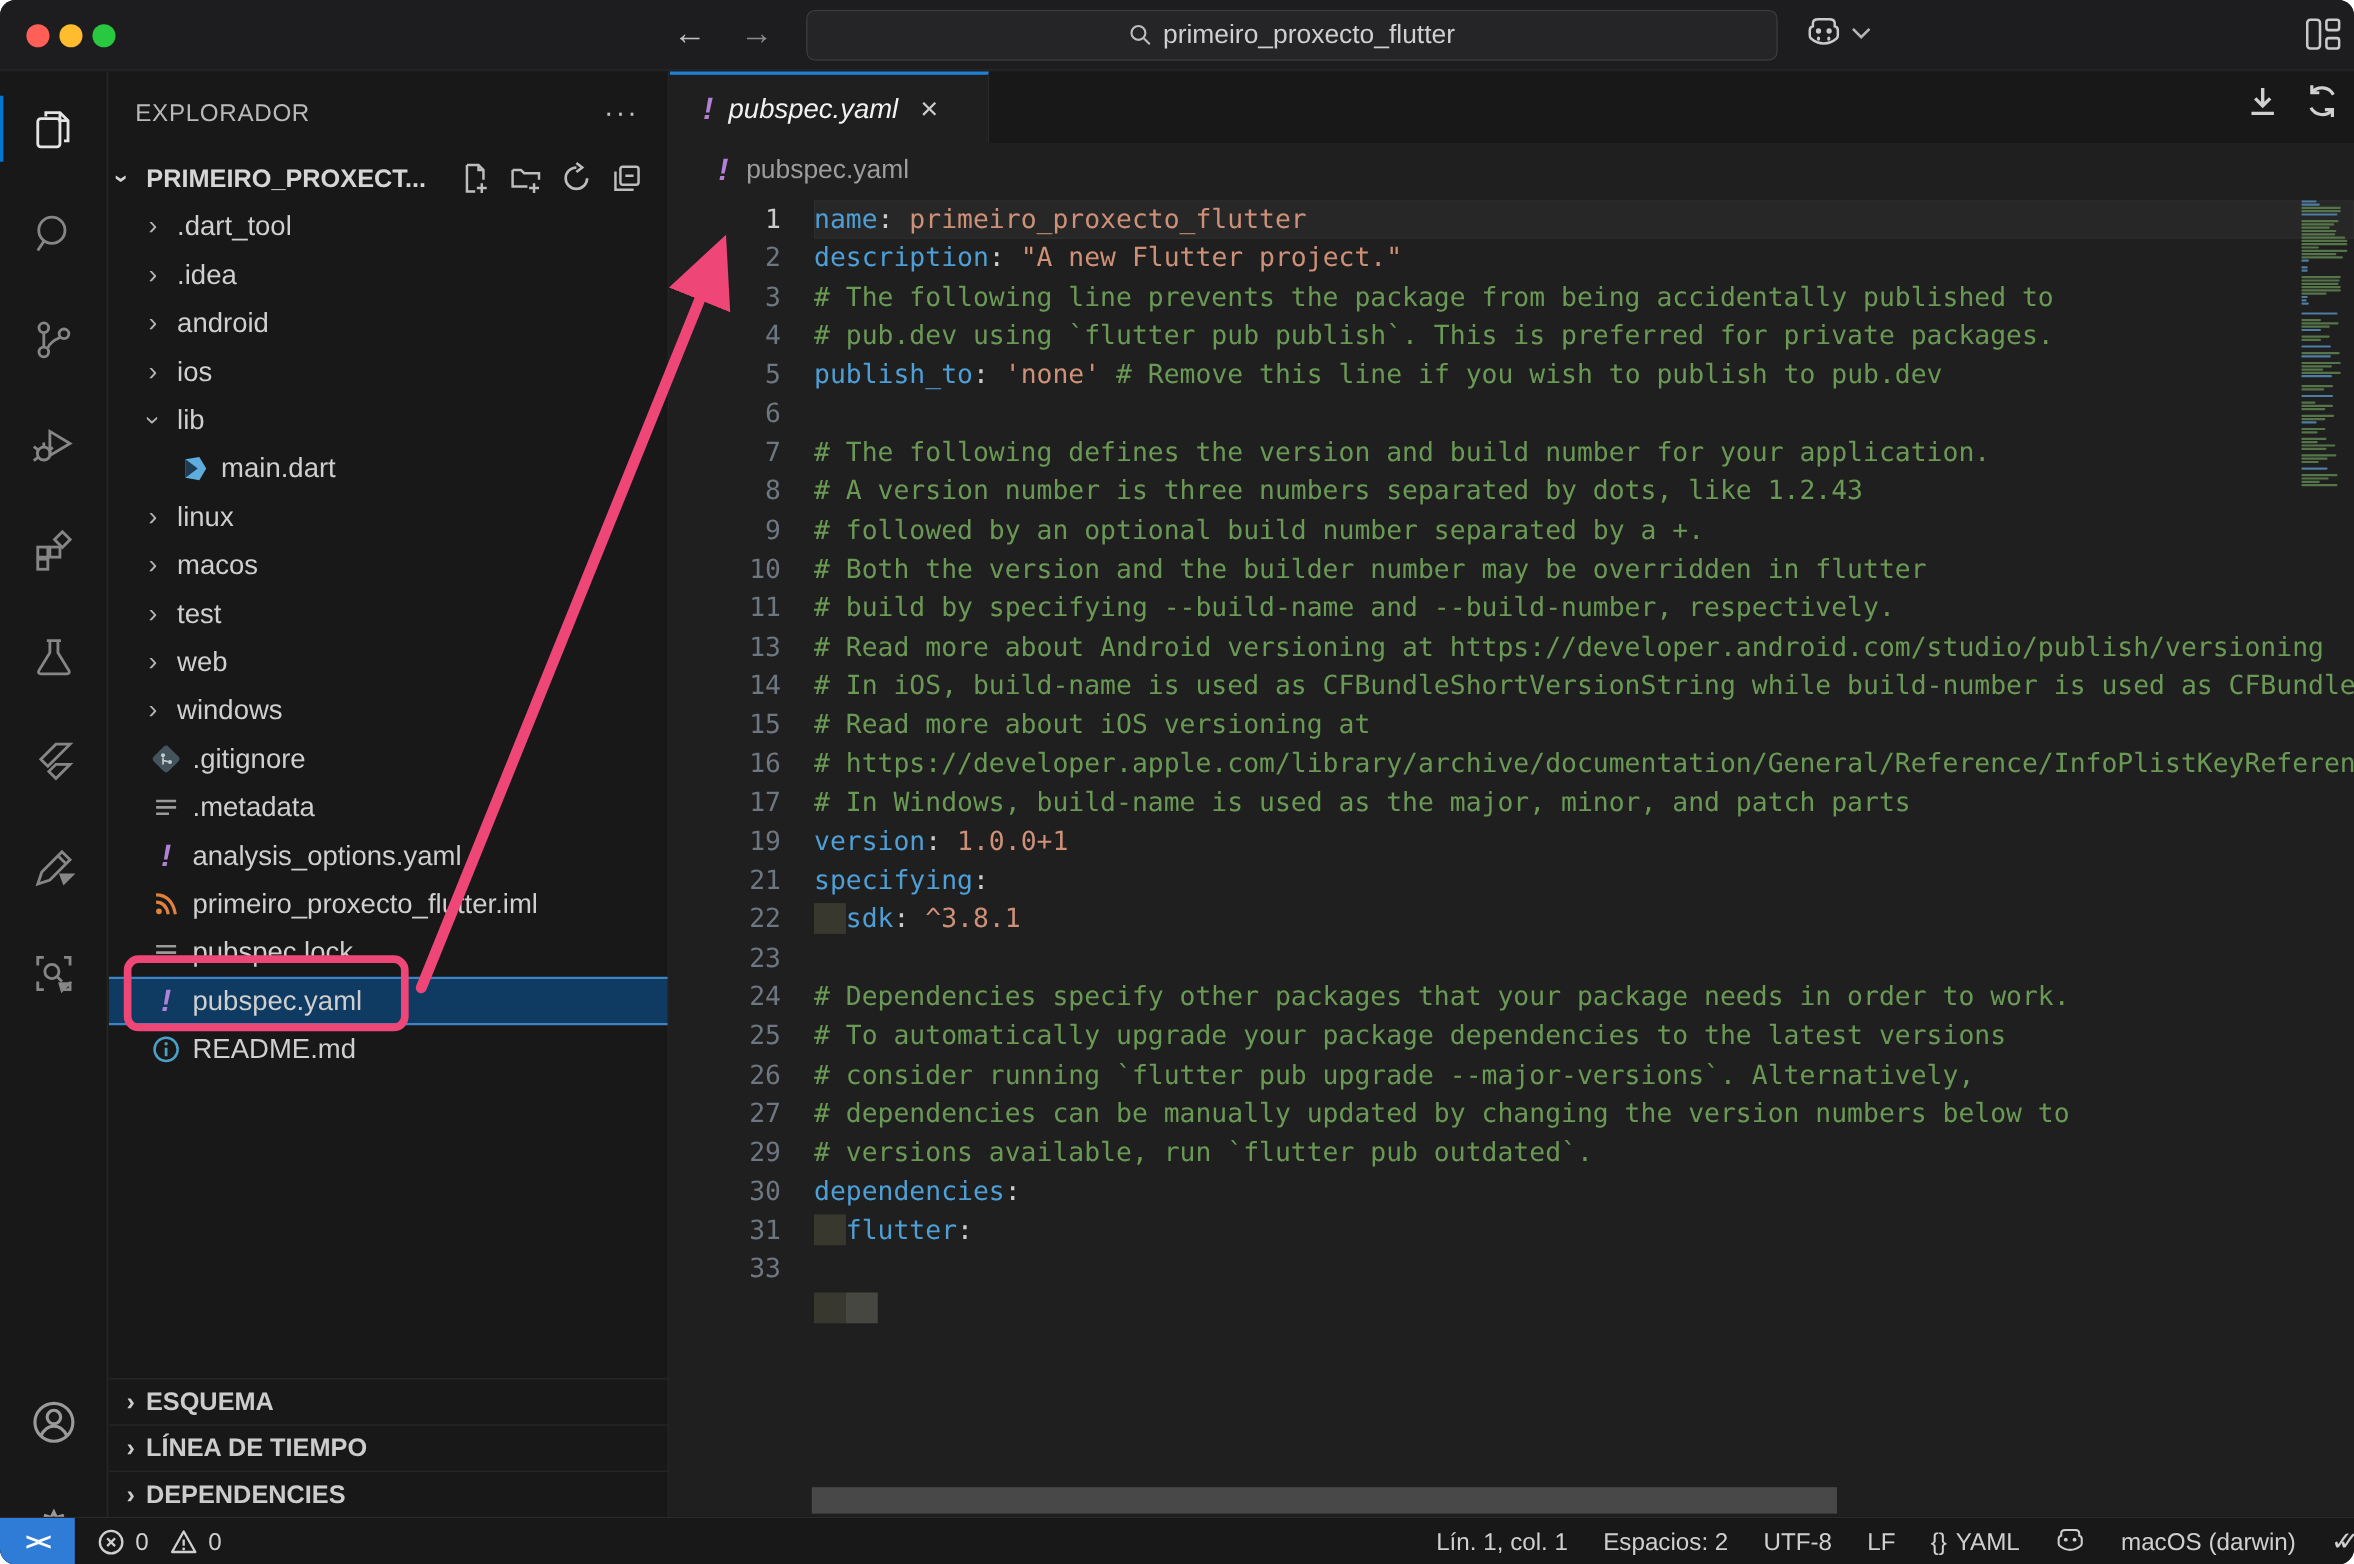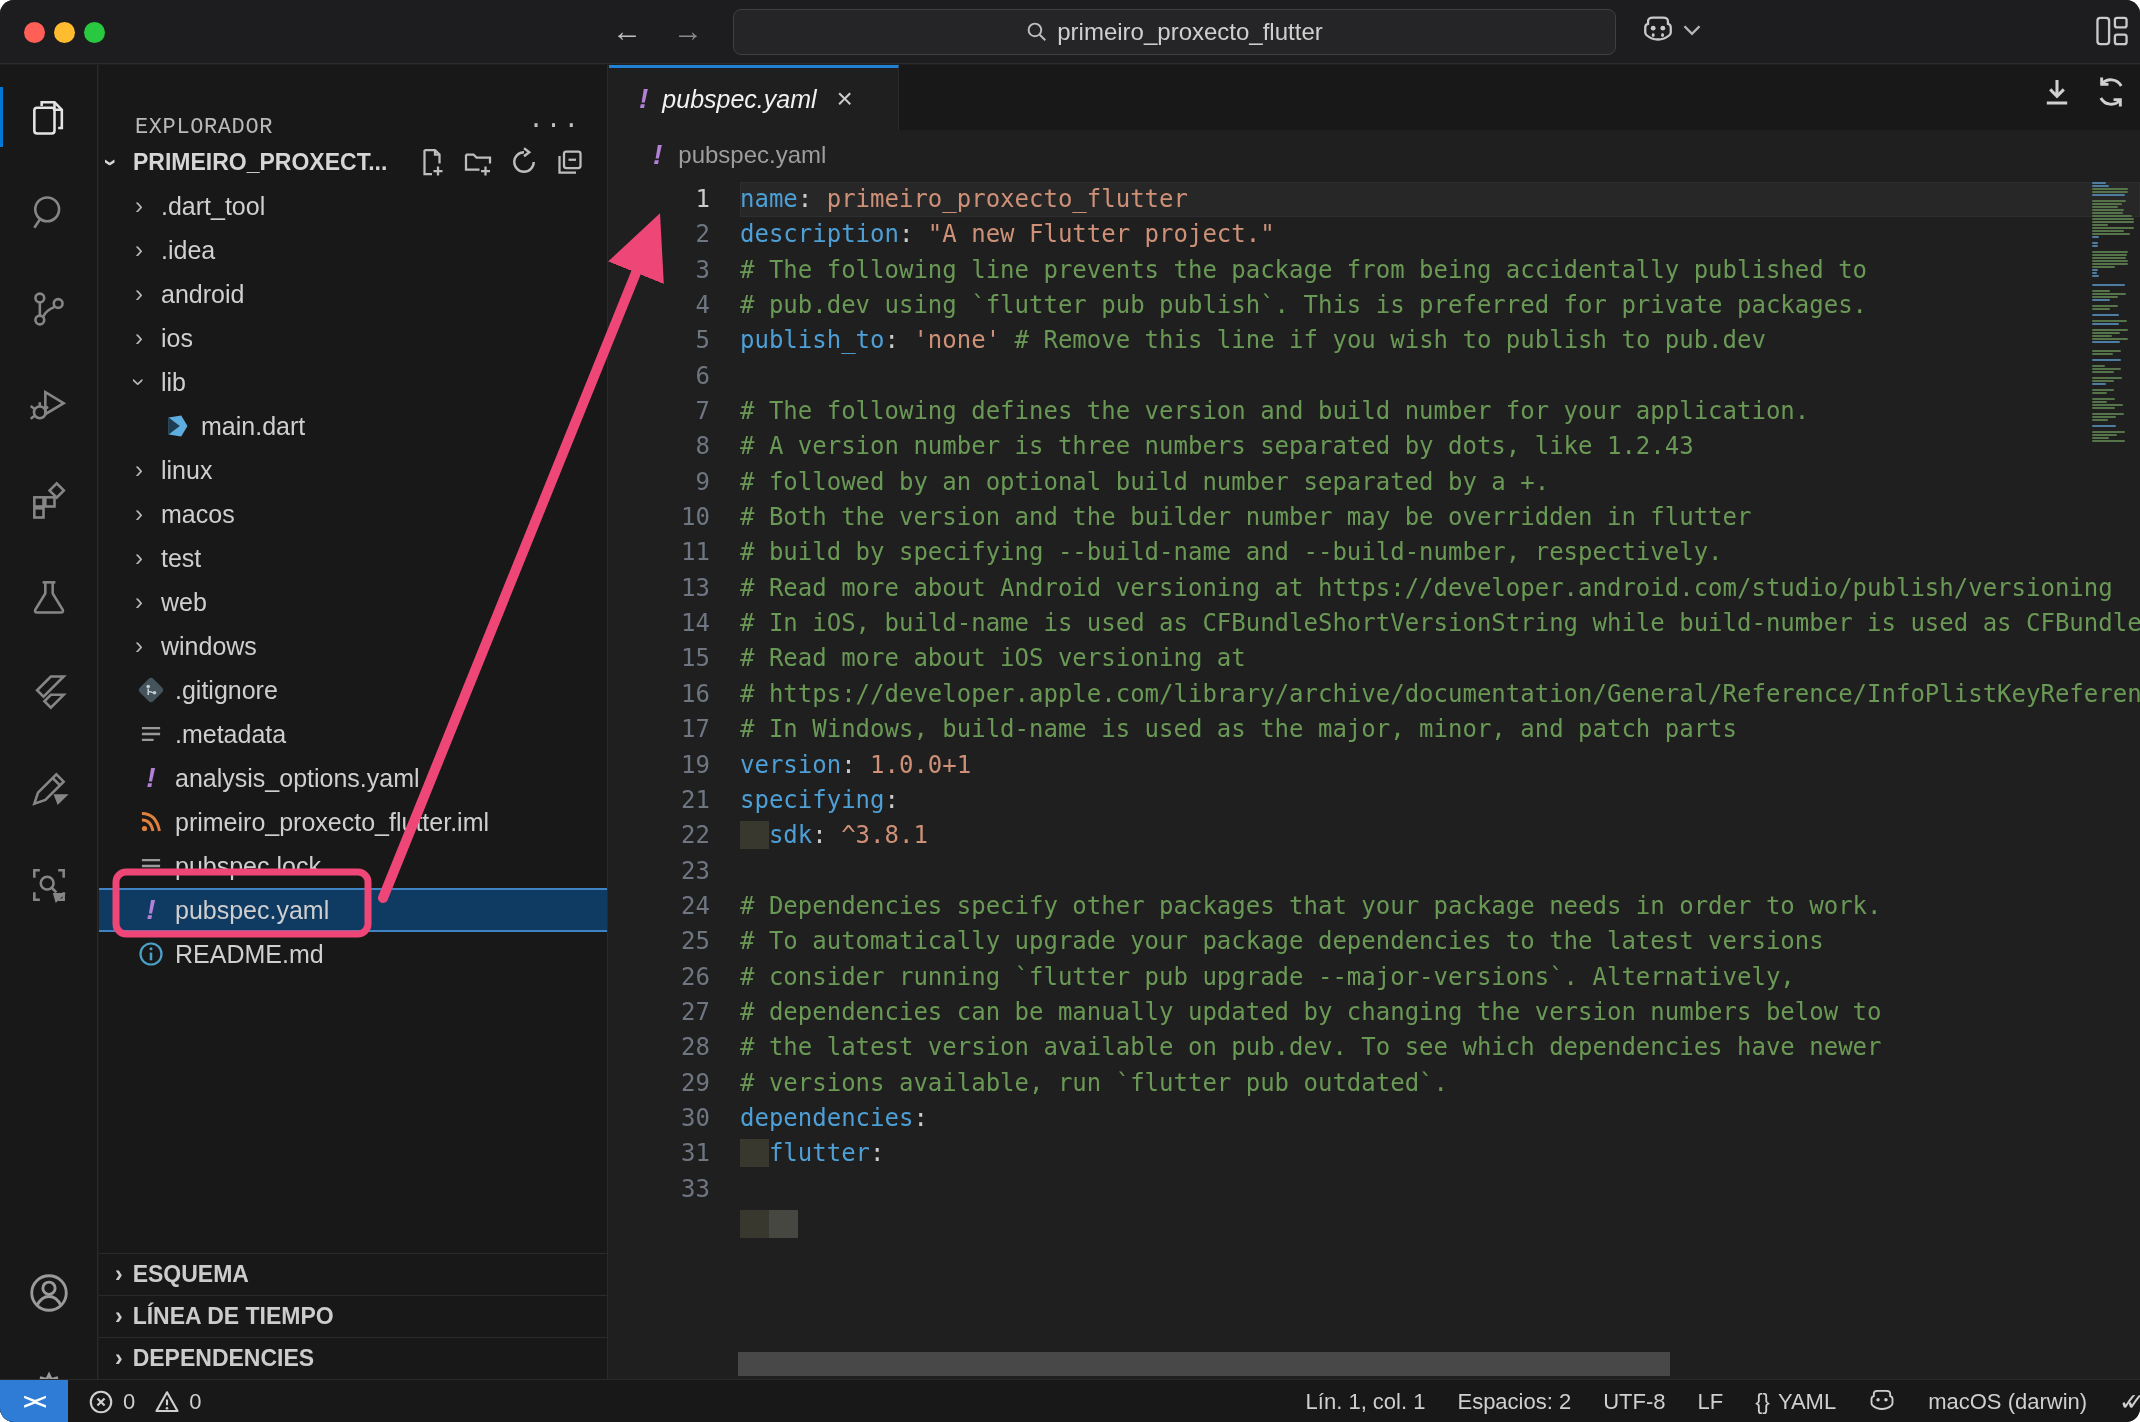--- a/index.html
+++ b/index.html
@@ -15,21 +15,21 @@
   #searchbox { position:absolute; left:733px; top:9px; width:883px; height:46px; background:#252527; border:1px solid #404040; border-radius:8px; display:flex; align-items:center; justify-content:center; gap:9px; color:#cfcfcf; font-size:24px; }
   #titlebar .right-ico { position:absolute; top:16px; color:#c9c9c9; }
 
   
   #activitybar { position:absolute; left:0; top:65px; width:98px; height:1314px; background:#181818; border-right:1px solid #2a2a2a; }
   .act-item { position:absolute; left:0; width:98px; height:76px; display:flex; align-items:center; justify-content:center; color:#868686; }
   .act-item.active { color:#e4e4e4; }
   .act-item.active::before { content:""; position:absolute; left:0; top:8px; bottom:8px; width:3px; background:#0078d4; }
 
   #sidebar { position:absolute; left:99px; top:65px; width:509px; height:1314px; background:#181818; border-right:1px solid #2a2a2a; overflow:hidden; }
-  #sb-header { height:75px; display:flex; align-items:flex-end; padding:0 26px 0 36px; color:#b9b9b9; font-size:22px; letter-spacing:.6px;font-family:Liberation Mono, monospace; }
+  #sb-header { height:75px; display:flex; align-items:center; padding:0 26px 0 24px; color:#b9b9b9; font-size:22px; letter-spacing:.6px; }
   #sb-header .dots { margin-left:auto; color:#c0c0c0; font-size:26px; letter-spacing:2px; }
   #project-row { height:44px; display:flex; align-items:center; padding-left:8px; color:#d6d6d6; font-weight:bold; font-size:23px; }
   #project-row .chev { width:26px; }
   #project-actions { margin-left:auto; display:flex; gap:16px; padding-right:22px; color:#bdbdbd; }
   .tree { position:relative; }
   .tree-row { height:44px; display:flex; align-items:center; padding-left:36px; color:#cfcfcf; font-size:25px; position:relative; }
   .tree-row .chev { width:26px; color:#b5b5b5; font-size:24px; }
   .tree-row .ficon { width:32px; display:flex; justify-content:center; margin-right:8px; }
   .tree-row.selected { background:#0f3a62; border-top:2px solid #3f83c4; border-bottom:2px solid #3f83c4; }
   .chev-c { display:inline-block; }
@@ -425,21 +425,20 @@
         <div class="cl"><div class="ln">16</div><div class="ct"><span class="tk-c"># </span><span class="tk-l">https://developer.apple.com/library/archive/documentation/General/Reference/InfoPlistKeyReference</span></div></div>
         <div class="cl"><div class="ln">17</div><div class="ct"><span class="tk-c"># In Windows, build-name is used as the major, minor, and patch parts</span></div></div>
         <div class="cl"><div class="ln">19</div><div class="ct"><span class="tk-k">version</span><span class="tk-p">: </span><span class="tk-v">1.0.0+1</span></div></div>
         <div class="cl"><div class="ln">21</div><div class="ct"><span class="tk-k">specifying</span><span class="tk-p">:</span></div></div>
         <div class="cl"><div class="ln">22</div><div class="ct"><span class="tk-ib">  </span><span class="tk-k">sdk</span><span class="tk-p">: </span><span class="tk-v">^3.8.1</span></div></div>
         <div class="cl"><div class="ln">23</div><div class="ct"></div></div>
         <div class="cl"><div class="ln">24</div><div class="ct"><span class="tk-c"># Dependencies specify other packages that your package needs in order to work.</span></div></div>
         <div class="cl"><div class="ln">25</div><div class="ct"><span class="tk-c"># To automatically upgrade your package dependencies to the latest versions</span></div></div>
         <div class="cl"><div class="ln">26</div><div class="ct"><span class="tk-c"># consider running `flutter pub upgrade --major-versions`. Alternatively,</span></div></div>
         <div class="cl"><div class="ln">27</div><div class="ct"><span class="tk-c"># dependencies can be manually updated by changing the version numbers below to</span></div></div>
-        <div class="cl"><div class="ln">28</div><div class="ct"><span class="tk-c"># the latest version available on pub.dev. To see which dependencies have newer</span></div></div>
         <div class="cl"><div class="ln">29</div><div class="ct"><span class="tk-c"># versions available, run `flutter pub outdated`.</span></div></div>
         <div class="cl"><div class="ln">30</div><div class="ct"><span class="tk-k">dependencies</span><span class="tk-p">:</span></div></div>
         <div class="cl"><div class="ln">31</div><div class="ct"><span class="tk-ib">  </span><span class="tk-k">flutter</span><span class="tk-p">:</span></div></div>
         <div class="cl"><div class="ln">33</div><div class="ct"></div></div>
         <div class="cl"><div class="ln"></div><div class="ct"><span class="tk-ib">  </span><span class="tk-ib2">  </span></div></div>
       </div>
     <div id="hscroll"></div>
     <div id="minimap">
         <div class="mm-row mm-k" style="width: 32.55%;"></div>
         <div class="mm-row mm-k" style="width: 38.85%;"></div>

